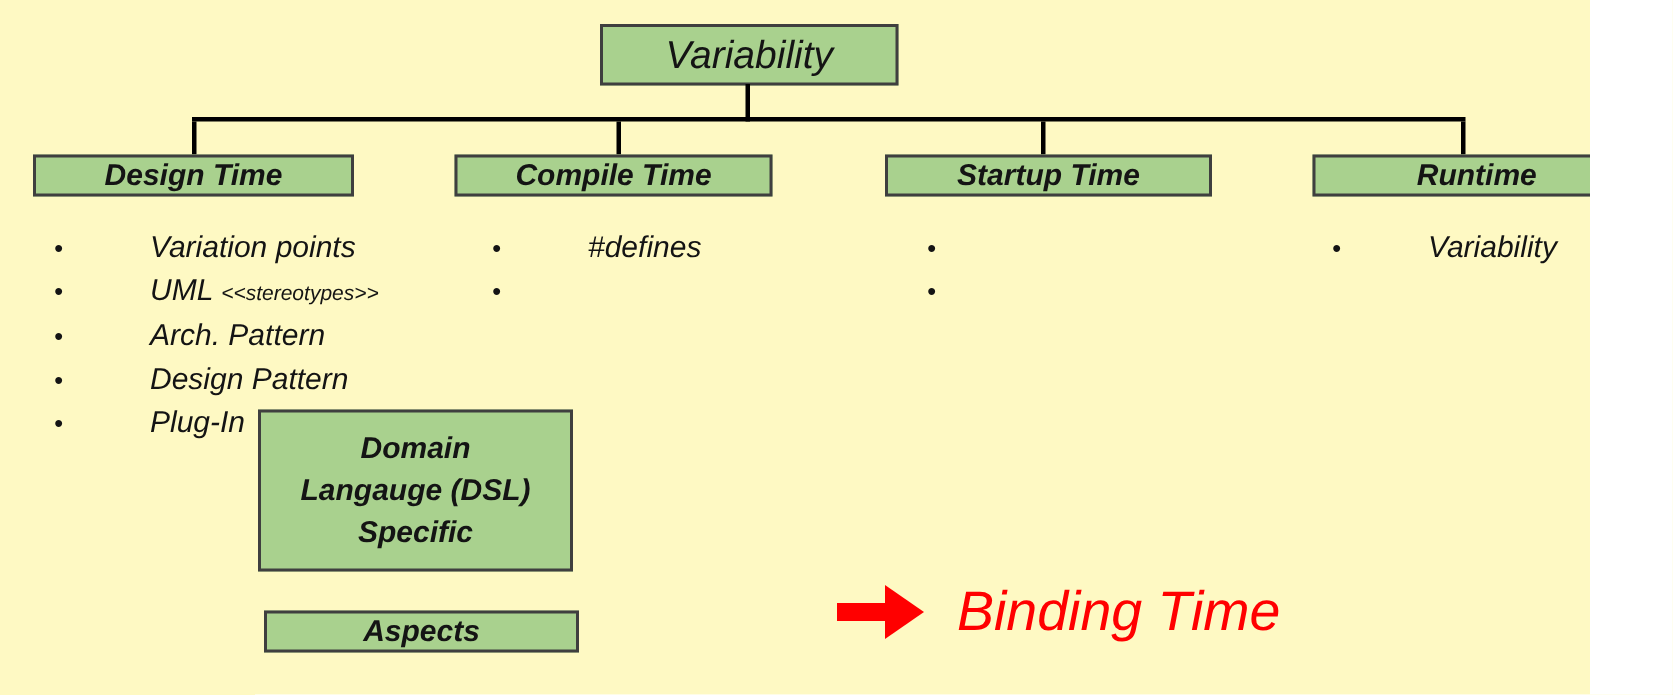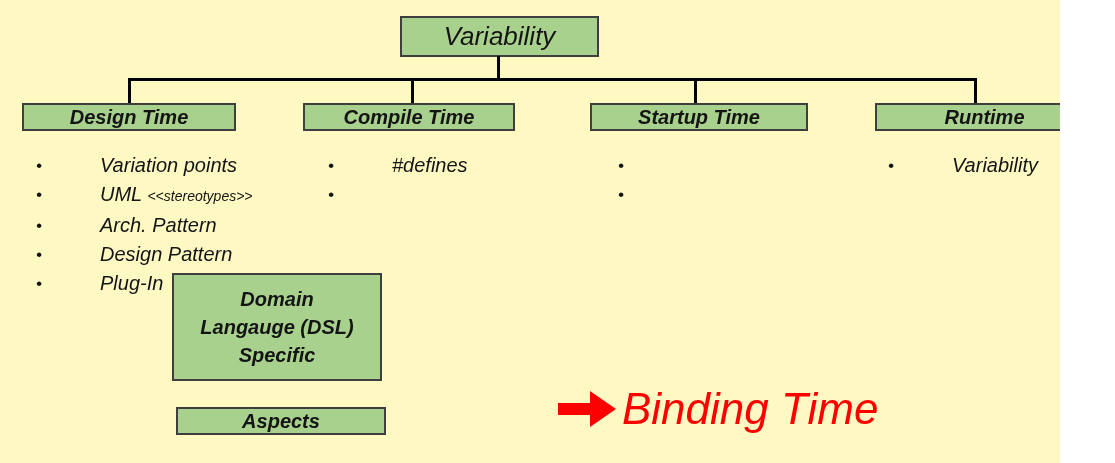--- a/index.html
+++ b/index.html
@@ -80,23 +80,23 @@
   }
   .annotation {
     position: absolute;
     left: 556px; top: 384px;
     display: flex;
     align-items: center;
     color: var(--red);
   }
   .annotation svg { display: block; }
   .annotation-label {
-    font-size: 44px;
+    font-size: 37px;
     font-weight: 400;
-    margin-left: 4px;
+    margin-left: 20px;
     letter-spacing: 0px;
     white-space: nowrap;
   }
 </style>
 </head>
 <body>
 
 <div id="canvas">
 
   <div class="gbox root-box">

